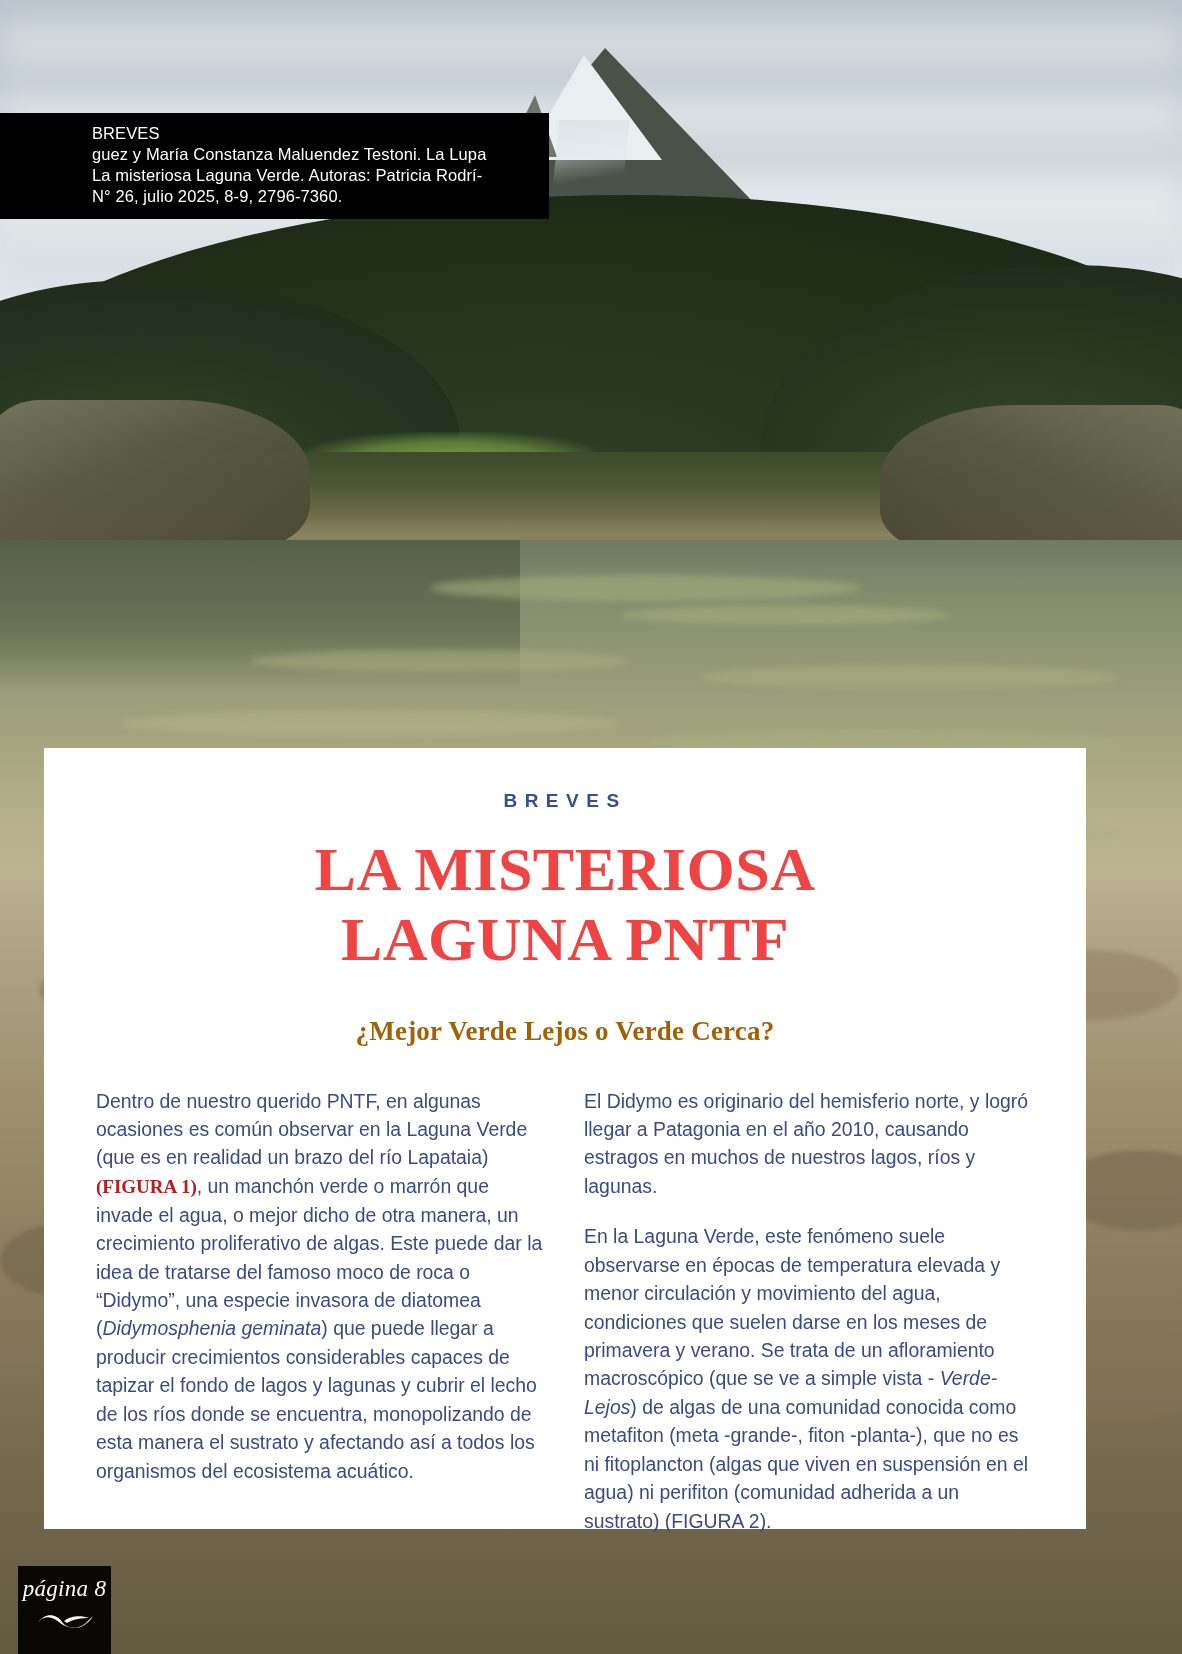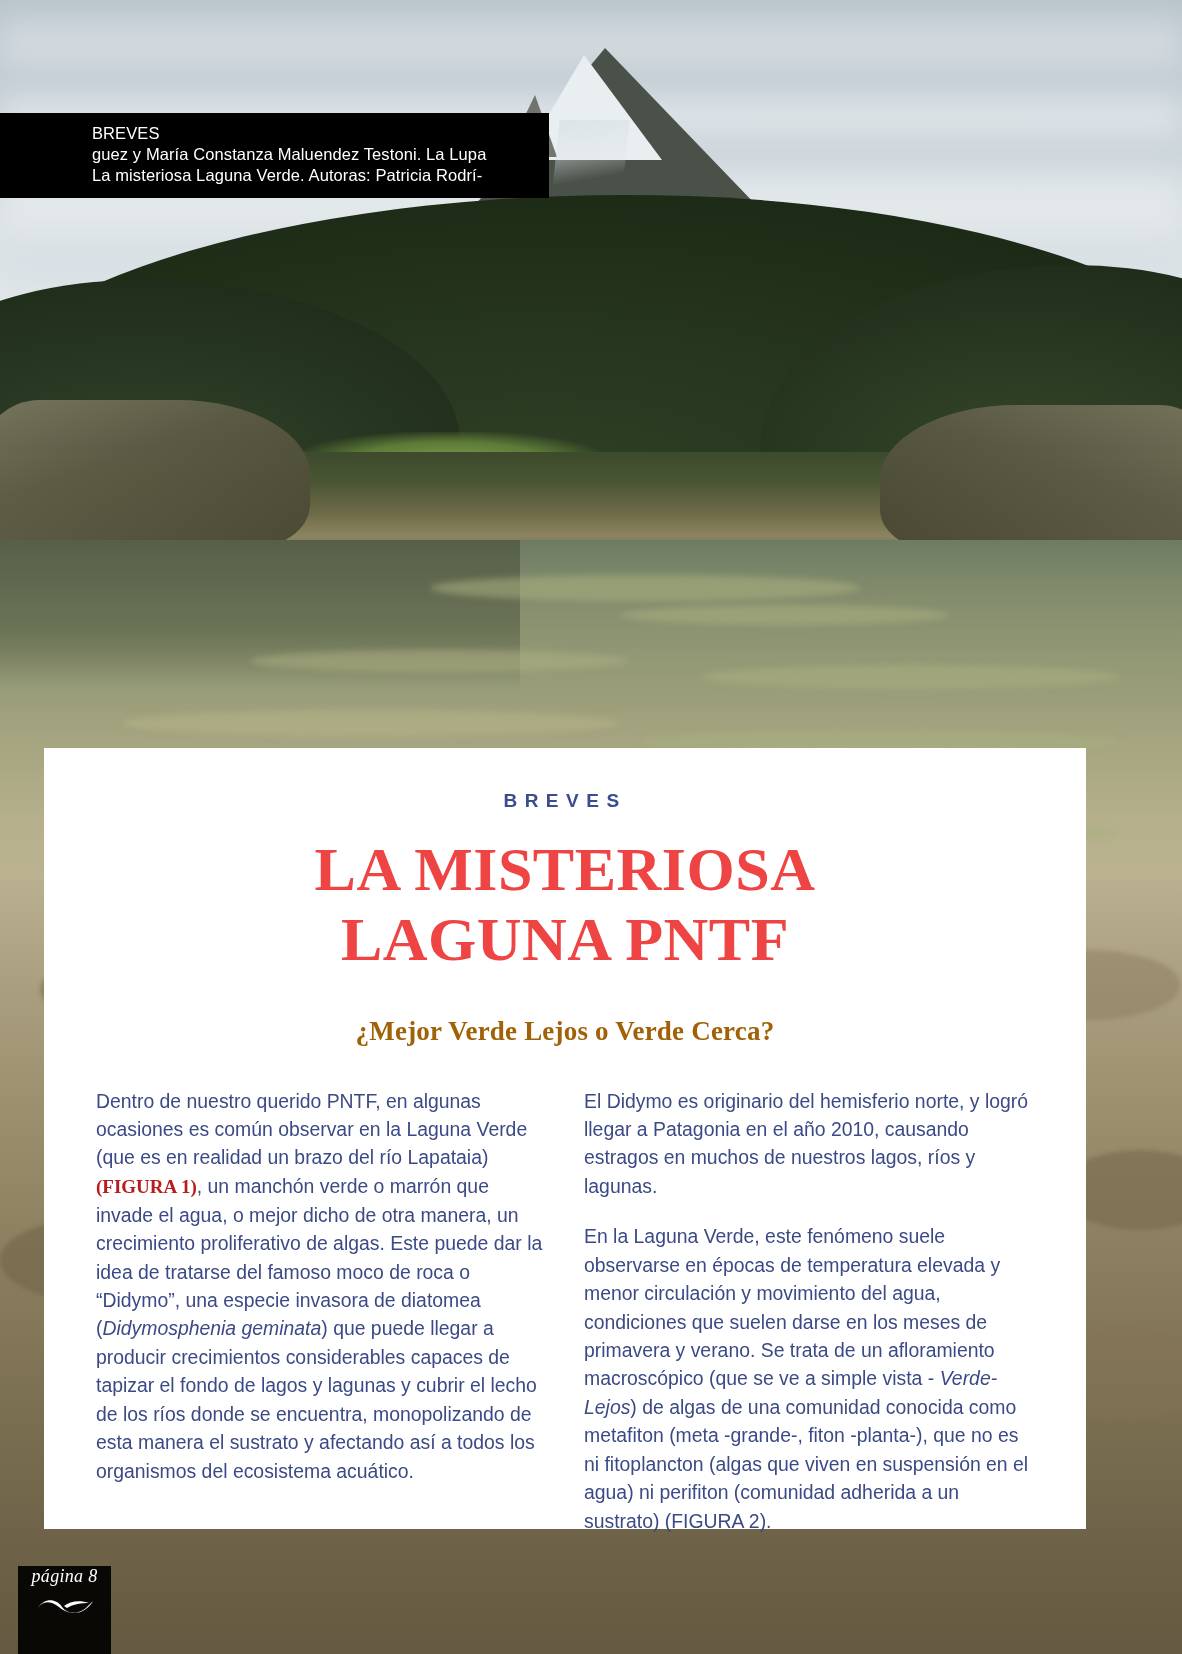--- a/index.html
+++ b/index.html
@@ -235,21 +235,22 @@
     position: absolute;
     left: 18px; top: 1566px;
     width: 93px; height: 88px;
     background: #0a0805;
     color: #ffffff;
     text-align: center;
   }
   .folio-label {
     font-family: "Liberation Serif", serif;
     font-style: italic;
-    font-size: 18px;
+    font-size: 23px;
+    padding-top: 10px;
     letter-spacing: .3px;
   }
   .folio-orn {
     margin-top: 7px;
     display: flex;
     justify-content: center;
   }
 </style>
 </head>
 <body>
@@ -295,20 +296,21 @@
     <div class="pebble" style="left:60px;  top:1380px; width:210px; height:90px; background:rgba(126,112,80,.45);"></div>
     <div class="pebble" style="left:1000px;top:950px;  width:180px; height:70px; background:rgba(135,122,90,.45);"></div>
     <div class="pebble" style="left:1060px;top:1150px; width:160px; height:80px; background:rgba(112,100,72,.5);"></div>
     <div class="pebble" style="left:1020px;top:1330px; width:200px; height:90px; background:rgba(130,116,84,.45);"></div>
   </div>
 
   <div class="citation">
     <div class="line">BREVES</div>
     <div class="line">guez y María Constanza Maluendez Testoni. La Lupa</div>
     <div class="line">La misteriosa Laguna Verde. Autoras: Patricia Rodrí-</div>
+    <div class="line">N° 26, julio 2025, 8-9, 2796-7360.</div>
   </div>
 
   <div class="card">
 
     <div class="kicker">BREVES</div>
 
     <h1 class="title">
       <span>LA MISTERIOSA</span><br>
       <span>LAGUNA PNTF</span>
     </h1>

